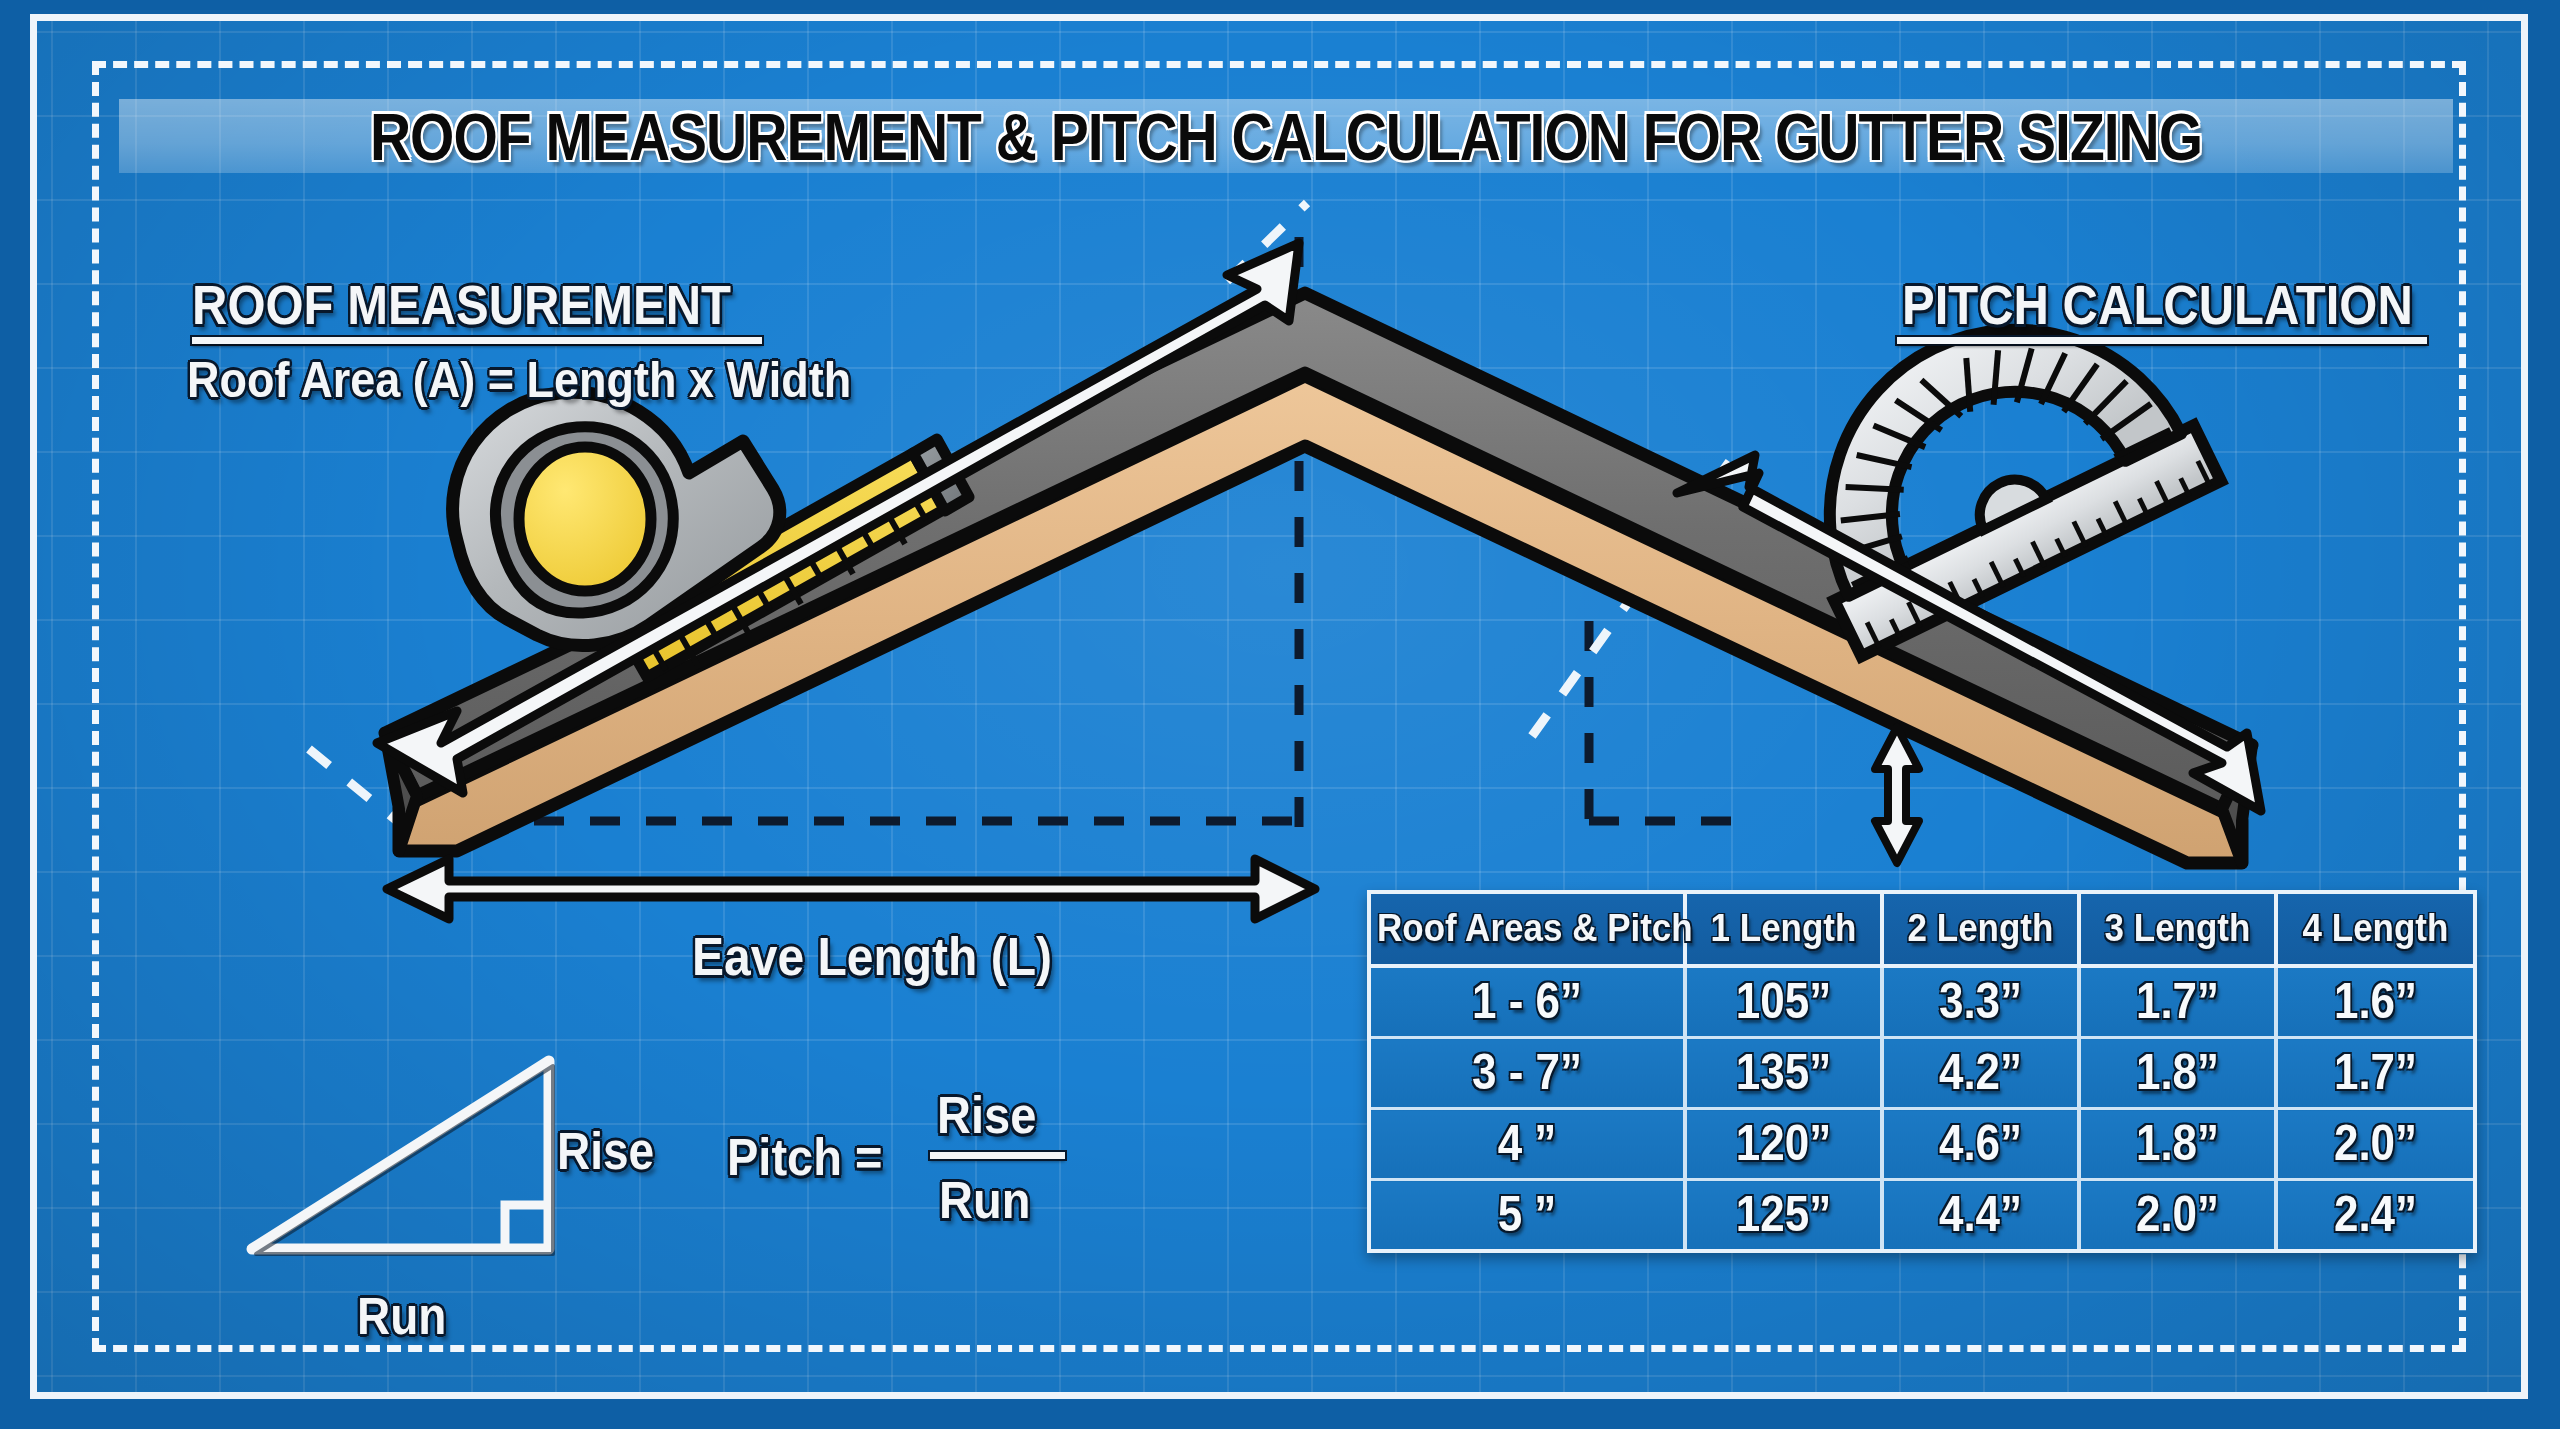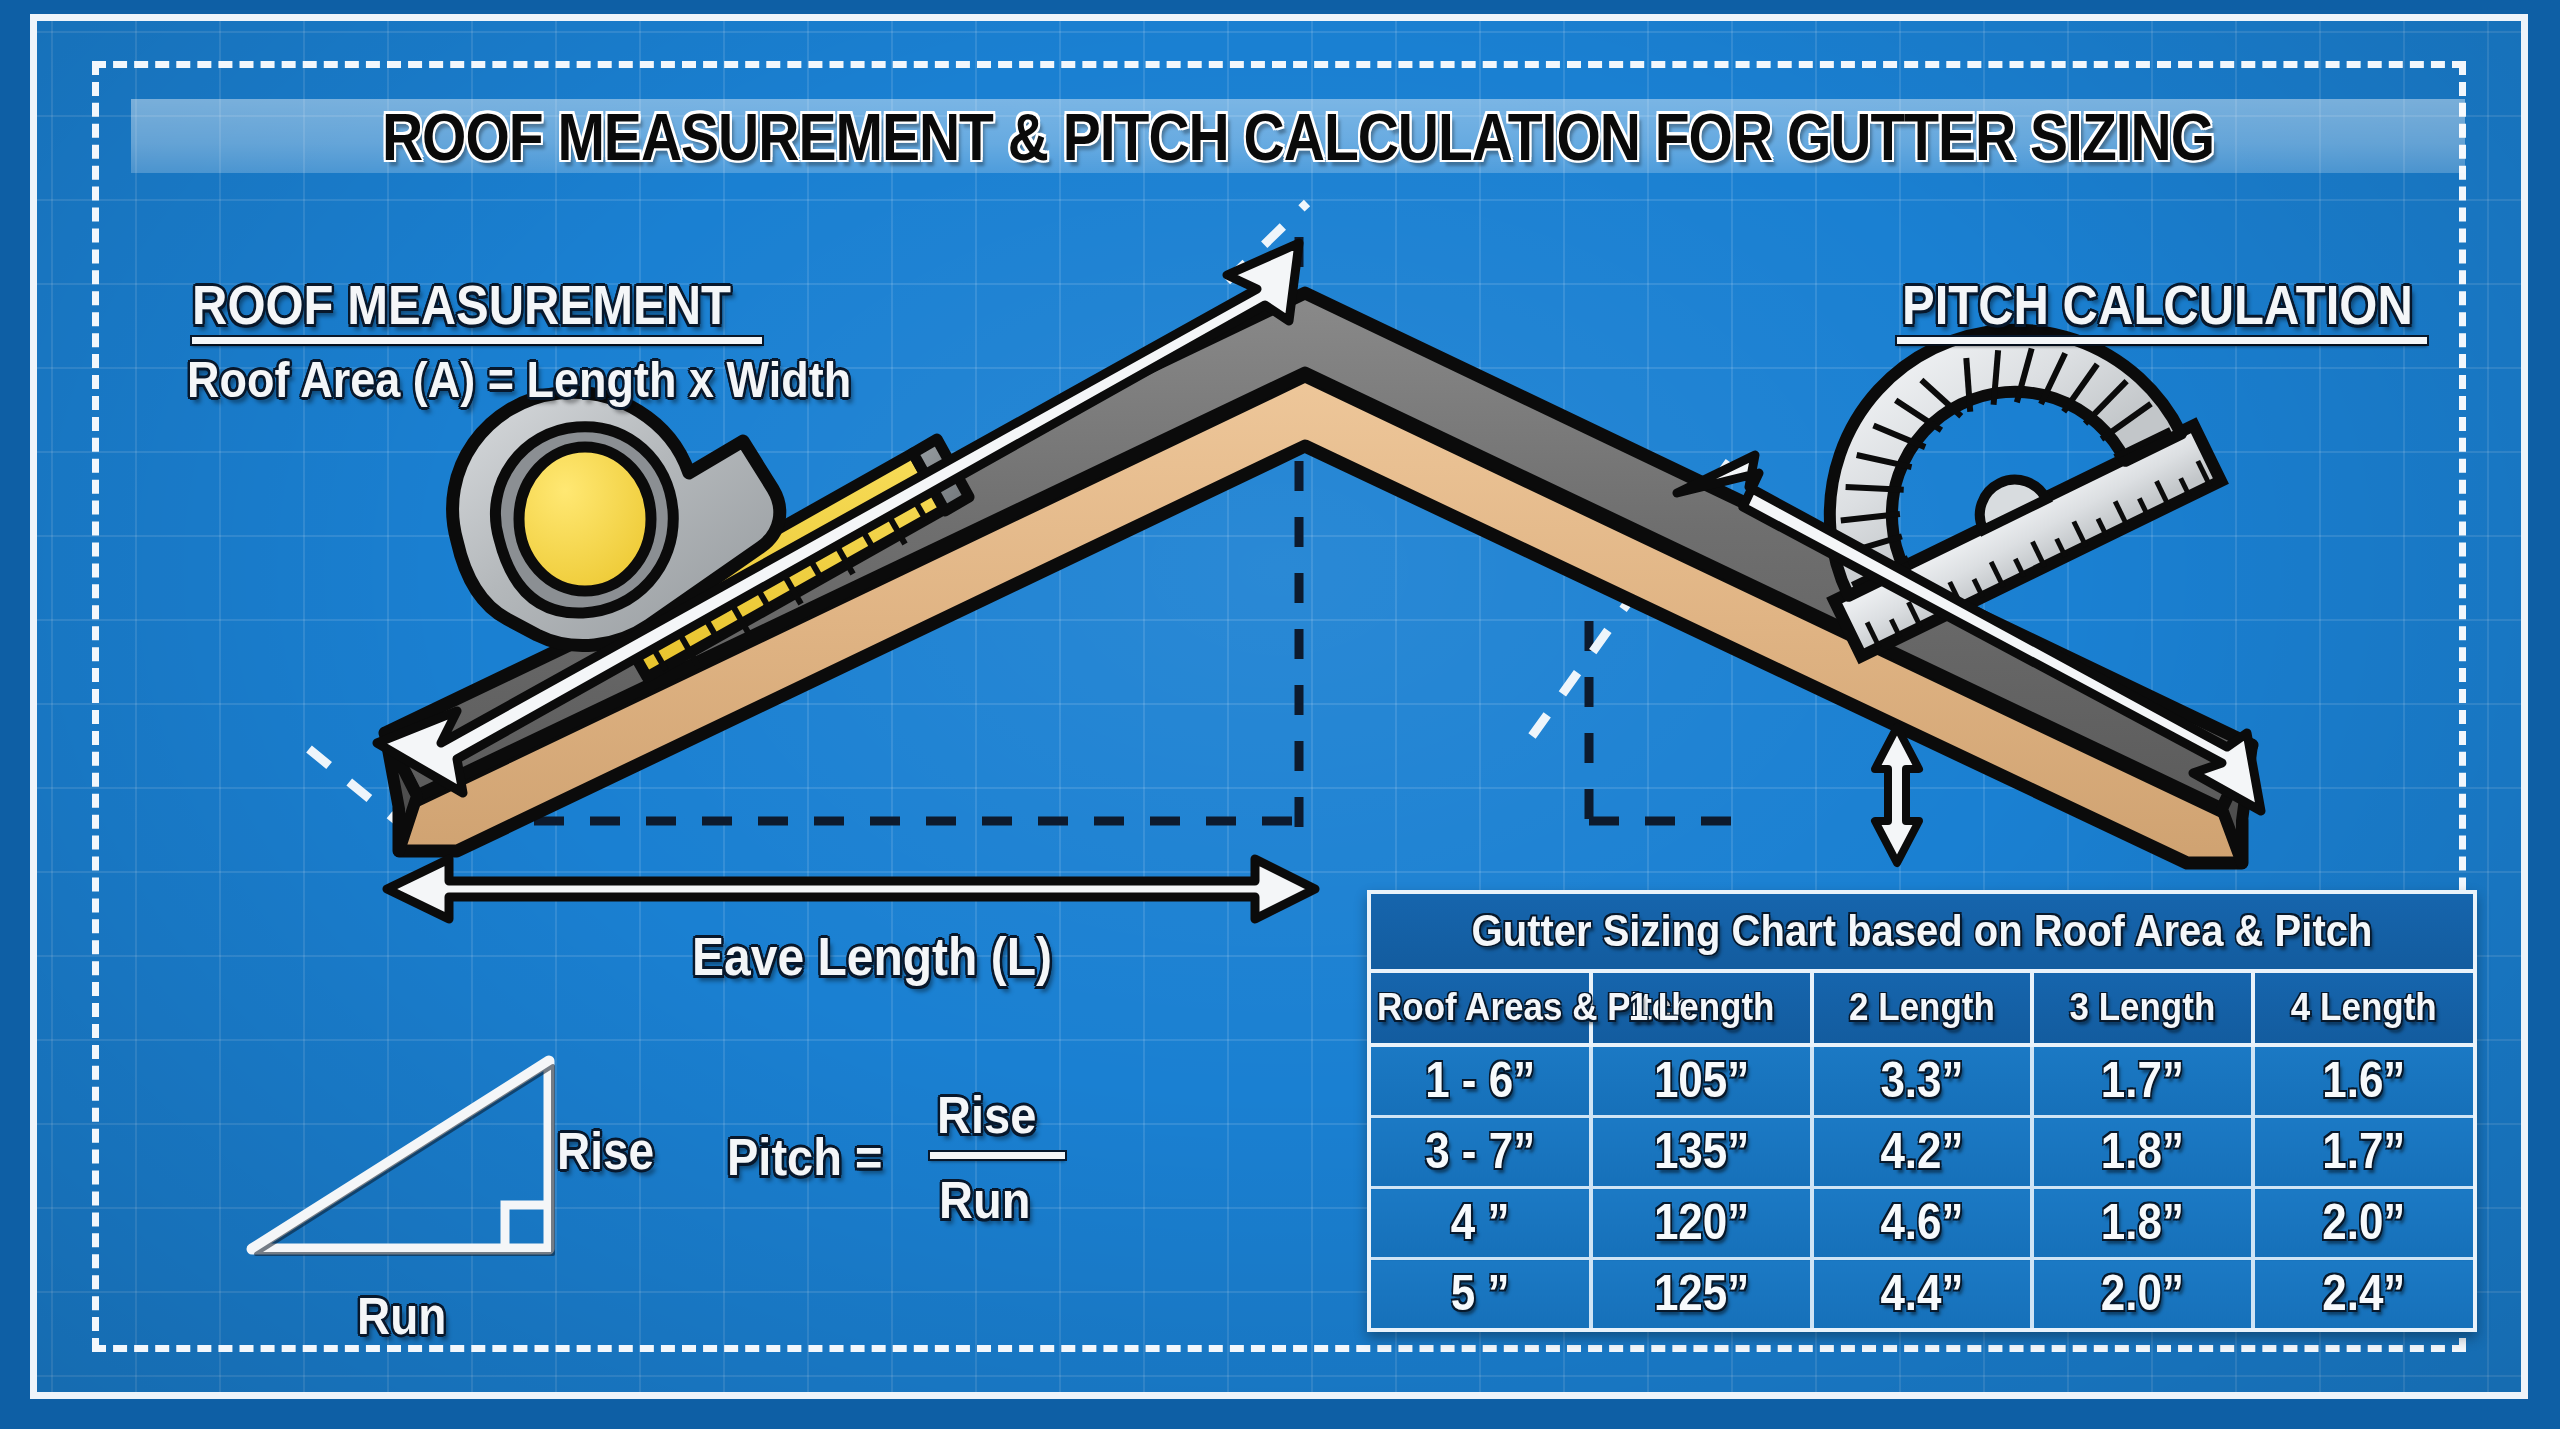--- a/index.html
+++ b/index.html
@@ -61,21 +61,21 @@
     top: 40px;
     right: 55px;
     bottom: 40px;
     border: 7px dashed #f2f7fc;
     box-sizing: border-box;
   }
 
   
   #title-bar {
     position: absolute;
-    left: 94px;
+    left: 82px;
     top: 78px;
     width: 2334px;
     height: 74px;
     background: linear-gradient(180deg, rgba(255,255,255,0.42) 0%, rgba(255,255,255,0.33) 60%, rgba(255,255,255,0.22) 100%);
     display: flex;
     align-items: center;
     justify-content: center;
     text-align: right;
   }
   #title-text {
@@ -511,25 +511,20 @@
     <div class="lbl" id="run-label">Run</div>
 
     <div class="lbl" id="pitch-eq-label">Pitch =</div>
     <div class="lbl" id="pitch-numerator">Rise</div>
     <div id="pitch-fraction-bar"></div>
     <div class="lbl" id="pitch-denominator">Run</div>
 
     <div id="gutter-table">
       <table>
         <thead>
-          <tr>
-            <th id="table-title-cell" colspan="5">
-              <span id="table-title-text">Gutter Sizing Chart based on Roof Area &amp; Pitch</span>
-            </th>
-          </tr>
           <tr id="table-header-row">
             <th class="col-label">
               <span>Roof Areas &amp; Pitch</span>
             </th>
             <th>
               <span>1 Length</span>
             </th>
             <th>
               <span>2 Length</span>
             </th>

